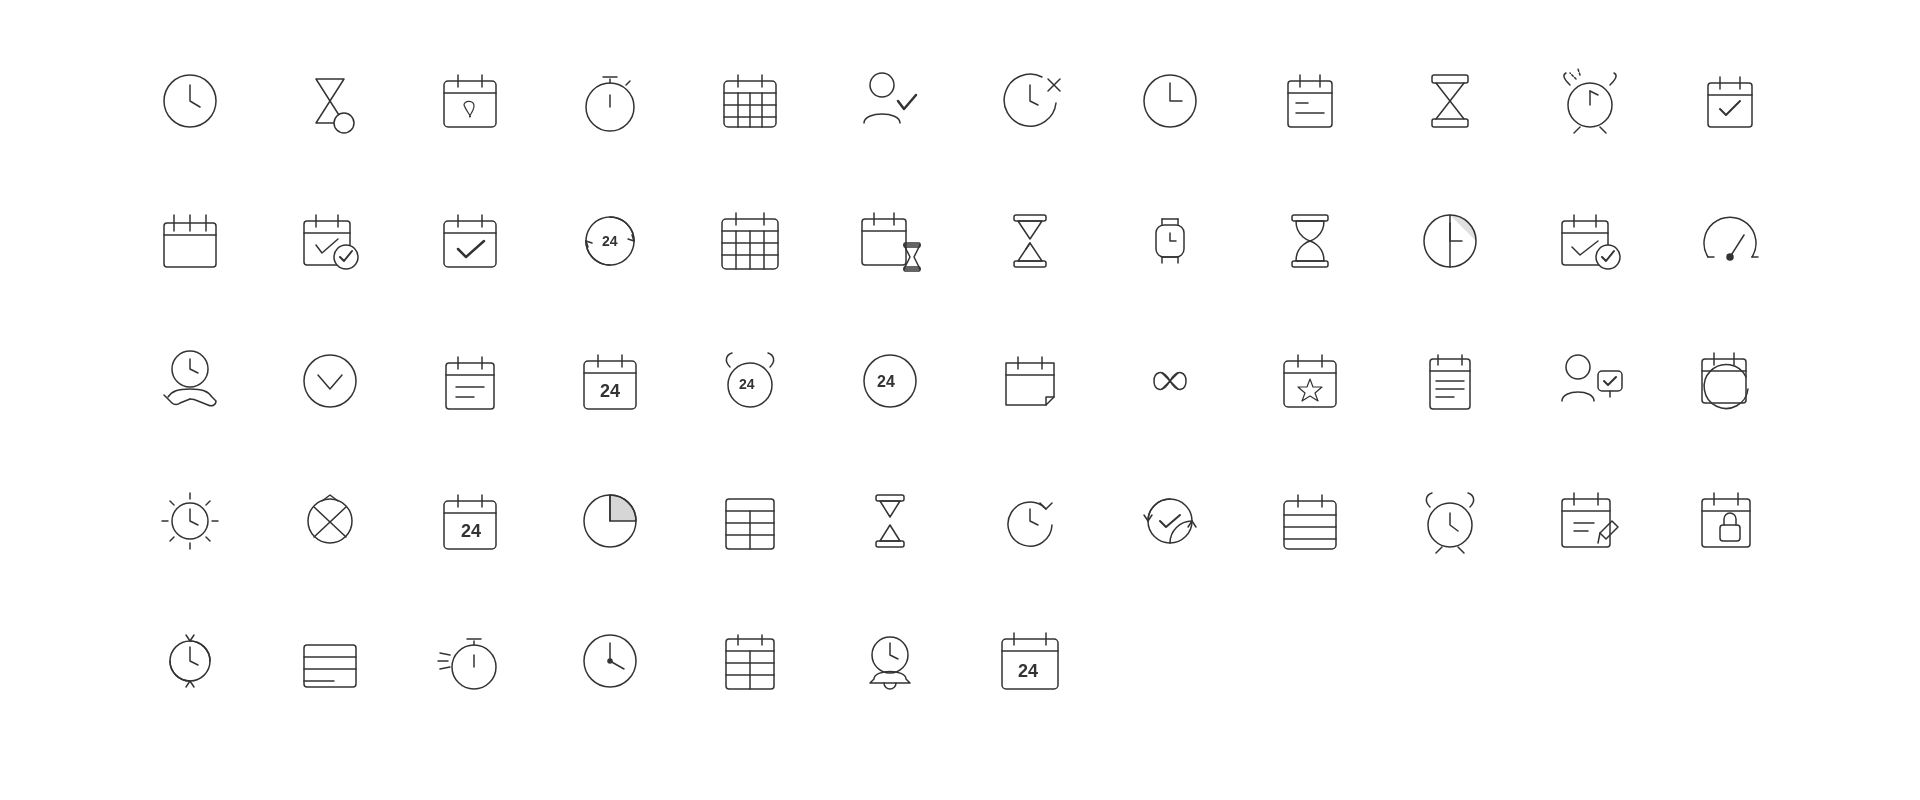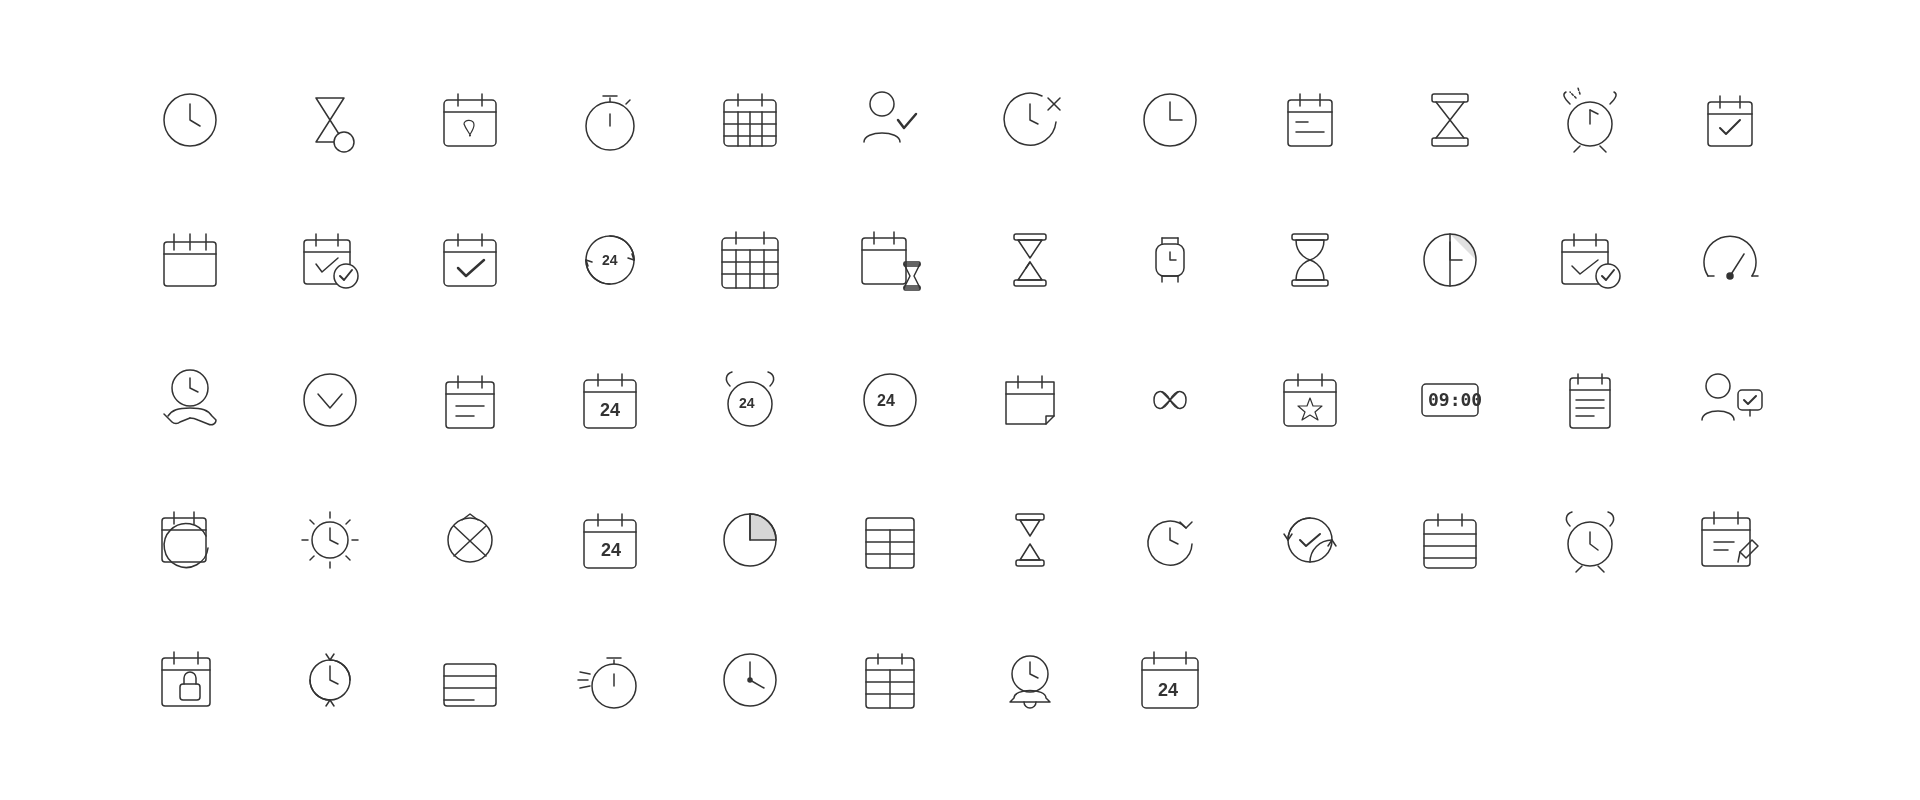--- a/index.html
+++ b/index.html
@@ -26,21 +26,20 @@
       grid-template-columns: repeat(12, 130px);
       grid-template-rows: repeat(5, 130px);
       gap: 10px;
       align-items: center;
       justify-items: center;
     }
     .icon-cell {
       width: 110px;
       height: 110px;
       display: flex;
-      align-items: center;
       justify-content: center;
     }
     .icon-cell svg {
       width: 72px;
       height: 72px;
       stroke: #333;
       stroke-width: 1.5;
       fill: none;
       stroke-linecap: round;
       stroke-linejoin: round;
@@ -400,26 +399,20 @@
     <div class="icon-cell">
       <svg viewBox="0 0 72 72">
           <rect x="10" y="16" width="52" height="46" rx="4"></rect>
           <line x1="10" y1="28" x2="62" y2="28"></line>
           <line x1="24" y1="10" x2="24" y2="22"></line>
           <line x1="48" y1="10" x2="48" y2="22"></line>
           <polygon points="36,34 39,42 48,42 41,48 44,56 36,51 28,56 31,48 24,42 33,42" stroke-width="1.2"></polygon>
         </svg>
     </div>
 
-    <div class="icon-cell">
-      <svg viewBox="0 0 72 72">
-          <rect x="8" y="20" width="56" height="32" rx="4"></rect>
-          <text x="14" y="42" font-size="18" stroke="none" fill="#333" font-weight="600" font-family="monospace">09:00</text>
-        </svg>
-    </div>
 
     <div class="icon-cell">
       <svg viewBox="0 0 72 72">
           <rect x="16" y="14" width="40" height="50" rx="3"></rect>
           <line x1="16" y1="26" x2="56" y2="26"></line>
           <line x1="22" y1="36" x2="50" y2="36"></line>
           <line x1="22" y1="44" x2="50" y2="44"></line>
           <line x1="22" y1="52" x2="40" y2="52"></line>
           <line x1="24" y1="10" x2="24" y2="20"></line>
           <line x1="48" y1="10" x2="48" y2="20"></line>

